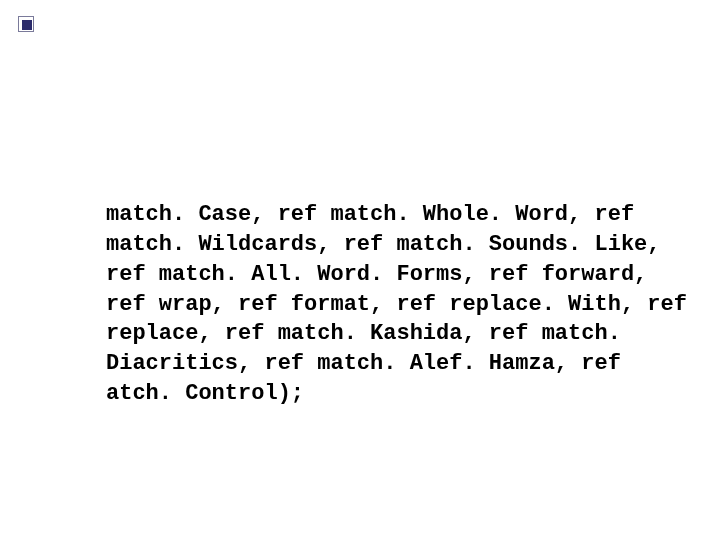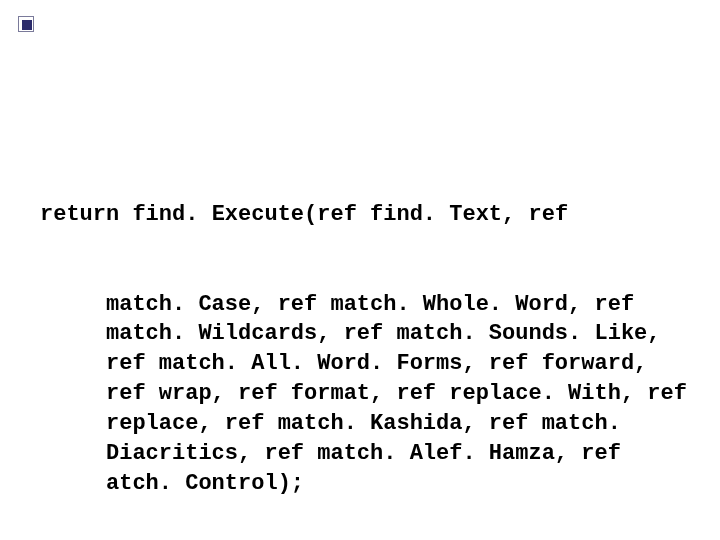--- a/index.html
+++ b/index.html
@@ -53,16 +53,15 @@
 </style>
 </head>
 <body>
 
 <div class="bullet-deco">
   <div class="outer"></div>
   <div class="inner"></div>
 </div>
 
 <div class="code">
-  <span class="line0">return find. Execute(ref find. Text, ref</span>
   <span class="indent">match. Case, ref match. Whole. Word, ref match. Wildcards, ref match. Sounds. Like, ref match. All. Word. Forms, ref forward, ref wrap, ref format, ref replace. With, ref replace, ref match. Kashida, ref match. Diacritics, ref match. Alef. Hamza, ref atch. Control);</span>
   
 </div>
 
 </body></html>

